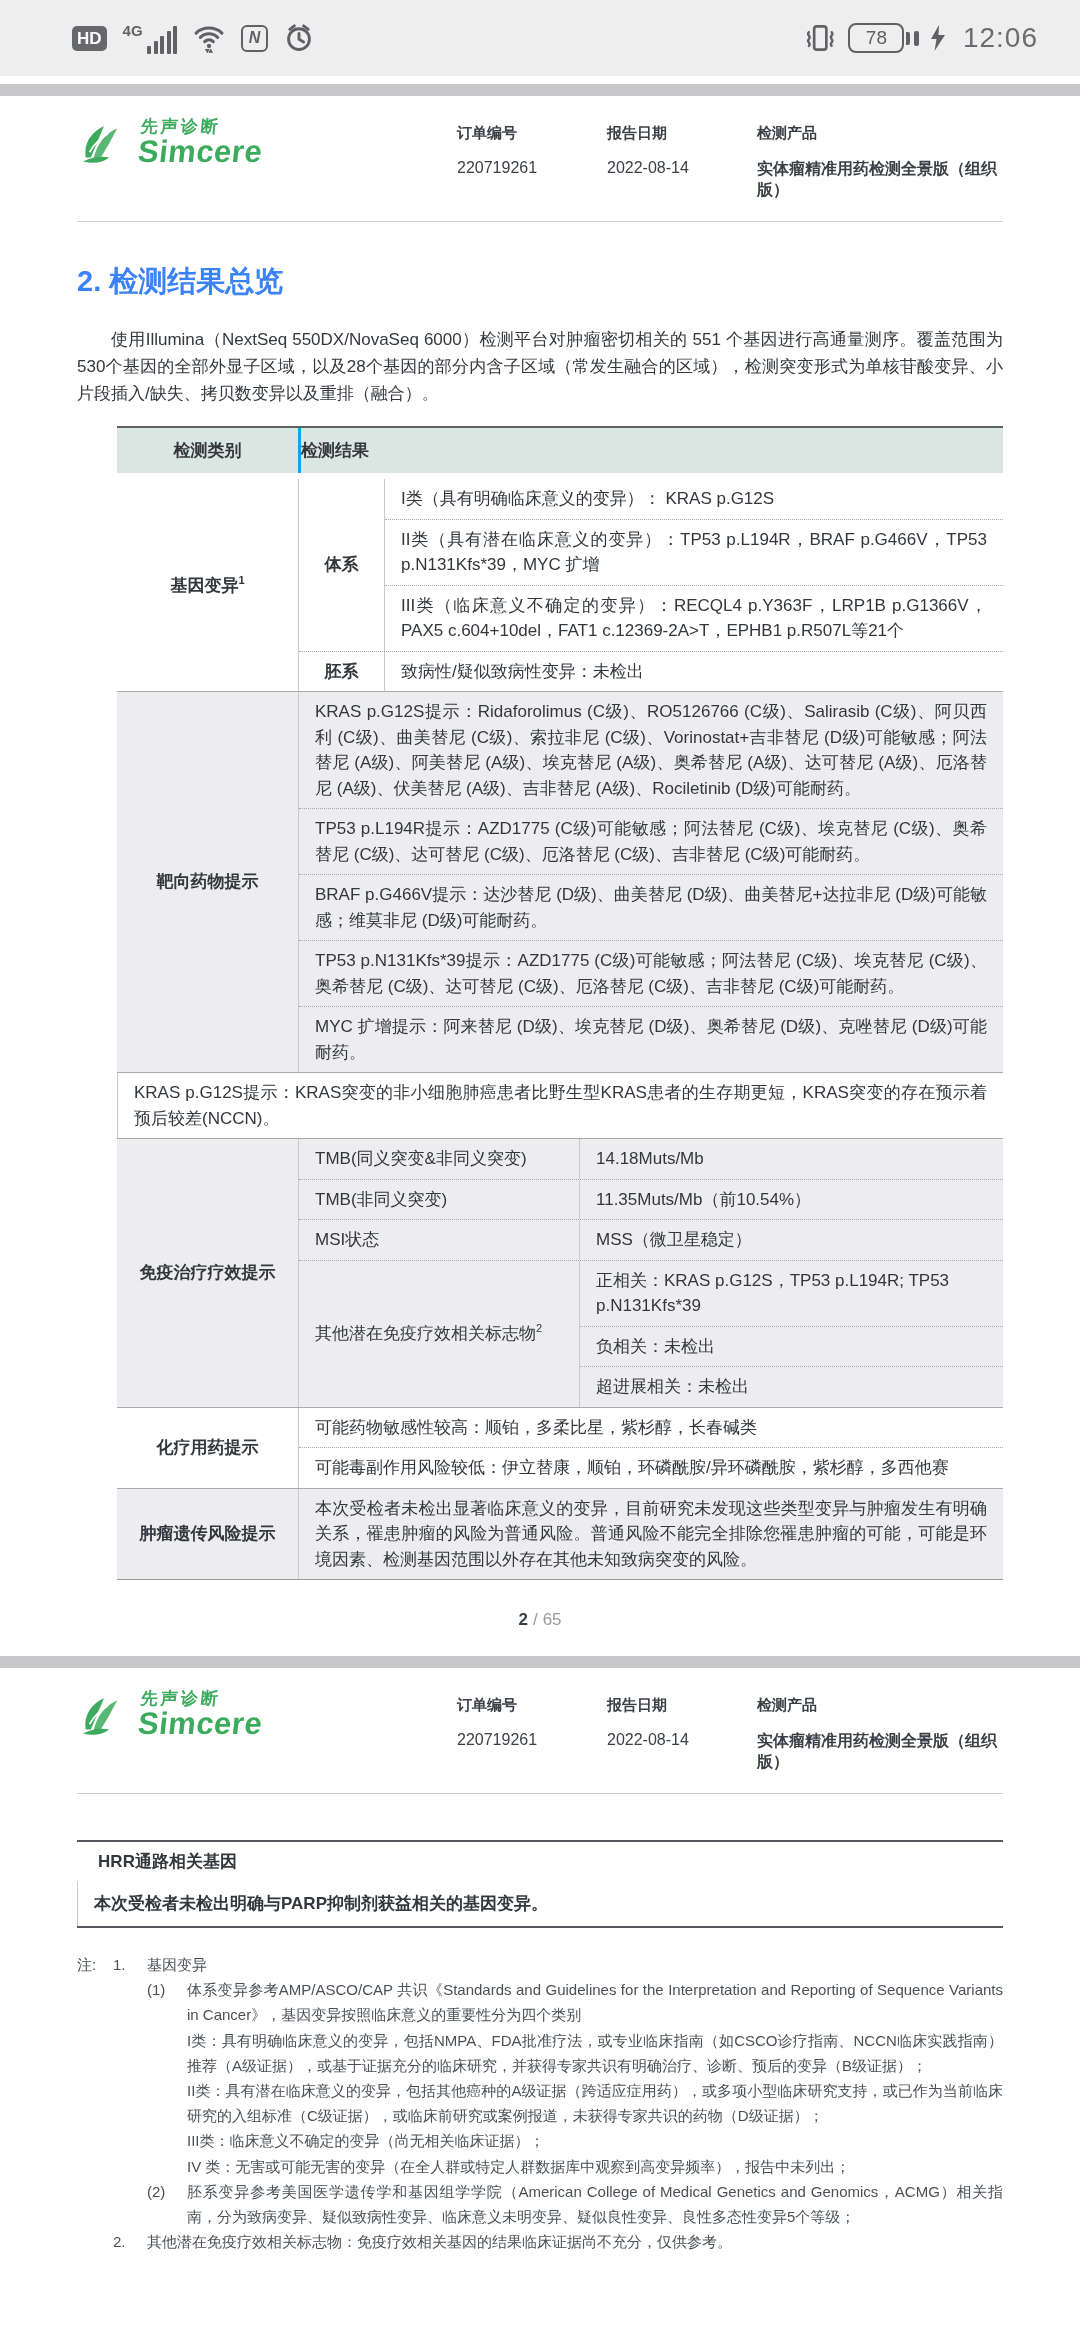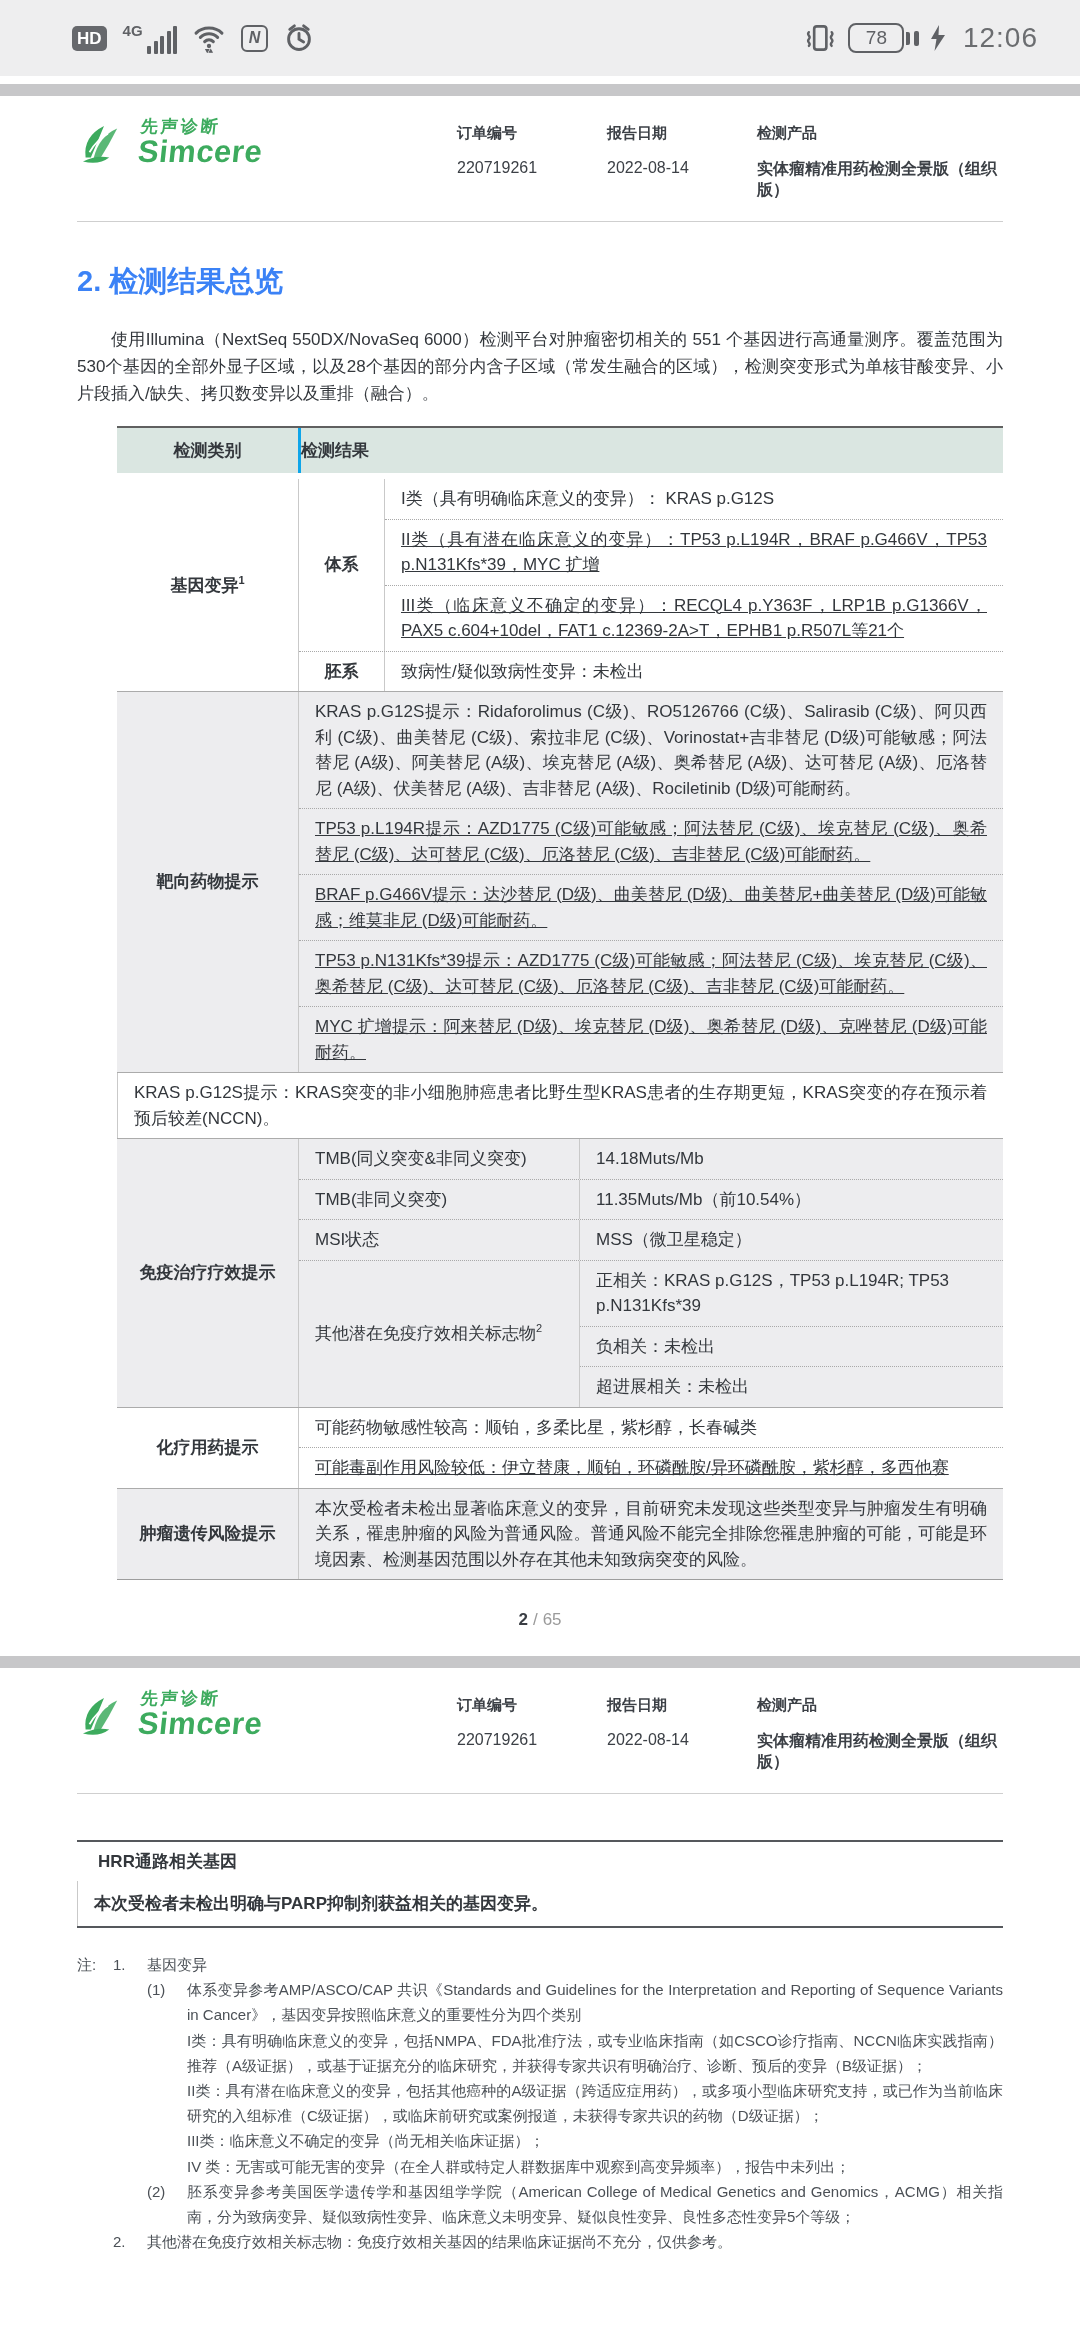--- a/index.html
+++ b/index.html
@@ -70,21 +70,21 @@
   .trow.alt { background:#ededef; }
   .cat { width:181px; min-width:181px; display:flex; align-items:center; justify-content:center;
     text-align:center; font-weight:bold; padding:8px 2px; box-sizing:border-box; }
   .res { flex:1; border-left:1px solid #c9c9c9; display:flex; flex-direction:column; }
   .sub { display:flex; }
   .sub + .sub { border-top:1.5px dotted #a9a9a9; }
   .subcol { width:85px; min-width:85px; display:flex; align-items:center; justify-content:center;
     font-weight:bold; box-sizing:border-box; }
   .sublist { flex:1; border-left:1px solid #c9c9c9; }
   .item, .cell { padding:7px 16px; text-align:justify; }
-  .item + .item, .cell + .cell { border-top:1.5px dotted #a9a9a9;text-decoration:underline; }
+  .item + .item, .cell + .cell { border-top:1.5px dotted #a9a9a9; }
   .kv { display:flex; }
   .kv + .kv { border-top:1.5px dotted #a9a9a9; }
   .kv .k { width:280px; min-width:280px; padding:7px 16px; box-sizing:border-box;
     display:flex; align-items:center; }
   .kv .v { flex:1; border-left:1px solid #c9c9c9; padding:7px 16px; }
   .vstack { flex:1; border-left:1px solid #c9c9c9; display:flex; flex-direction:column; }
   .vstack .v2 { padding:7px 16px; }
   .v2 + .v2 { border-top:1.5px dotted #a9a9a9; }
   sup { font-size:11px; }
 
@@ -223,21 +223,21 @@
             </div>
           </div>
         </div>
       </div>
 
       <div class="trow alt">
         <div class="cat">靶向药物提示</div>
         <div class="res">
           <div class="cell">KRAS p.G12S提示：Ridaforolimus (C级)、RO5126766 (C级)、Salirasib (C级)、阿贝西利 (C级)、曲美替尼 (C级)、索拉非尼 (C级)、Vorinostat+吉非替尼 (D级)可能敏感；阿法替尼 (A级)、阿美替尼 (A级)、埃克替尼 (A级)、奥希替尼 (A级)、达可替尼 (A级)、厄洛替尼 (A级)、伏美替尼 (A级)、吉非替尼 (A级)、Rociletinib (D级)可能耐药。</div>
           <div class="cell">TP53 p.L194R提示：AZD1775 (C级)可能敏感；阿法替尼 (C级)、埃克替尼 (C级)、奥希替尼 (C级)、达可替尼 (C级)、厄洛替尼 (C级)、吉非替尼 (C级)可能耐药。</div>
-          <div class="cell">BRAF p.G466V提示：达沙替尼 (D级)、曲美替尼 (D级)、曲美替尼+曲美替尼 (D级)可能敏感；维莫非尼 (D级)可能耐药。</div>
+          <div class="cell">BRAF p.G466V提示：达沙替尼 (D级)、曲美替尼 (D级)、曲美替尼+达拉非尼 (D级)可能敏感；维莫非尼 (D级)可能耐药。</div>
           <div class="cell">TP53 p.N131Kfs*39提示：AZD1775 (C级)可能敏感；阿法替尼 (C级)、埃克替尼 (C级)、奥希替尼 (C级)、达可替尼 (C级)、厄洛替尼 (C级)、吉非替尼 (C级)可能耐药。</div>
           <div class="cell">MYC 扩增提示：阿来替尼 (D级)、埃克替尼 (D级)、奥希替尼 (D级)、克唑替尼 (D级)可能耐药。</div>
         </div>
       </div>
 
       <div class="trow">
         <div class="res">
           <div class="cell">KRAS p.G12S提示：KRAS突变的非小细胞肺癌患者比野生型KRAS患者的生存期更短，KRAS突变的存在预示着预后较差(NCCN)。</div>
         </div>
       </div>

